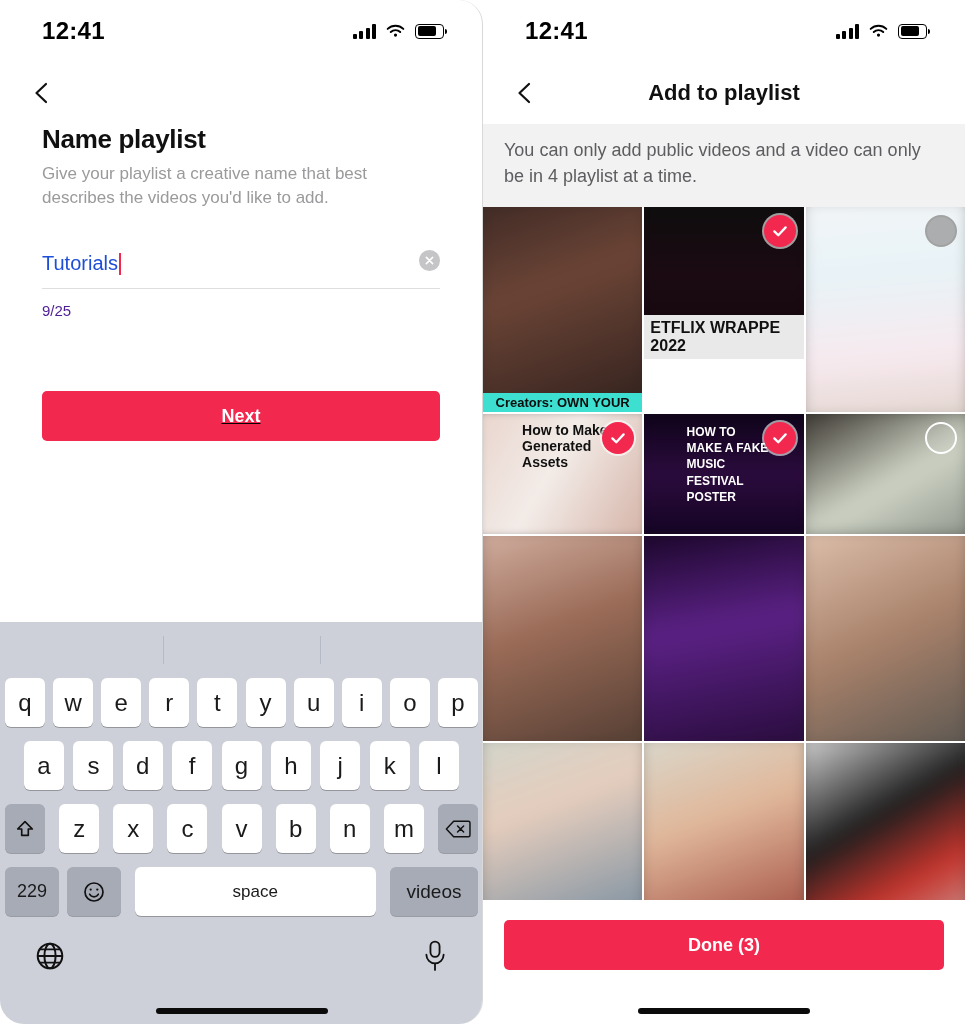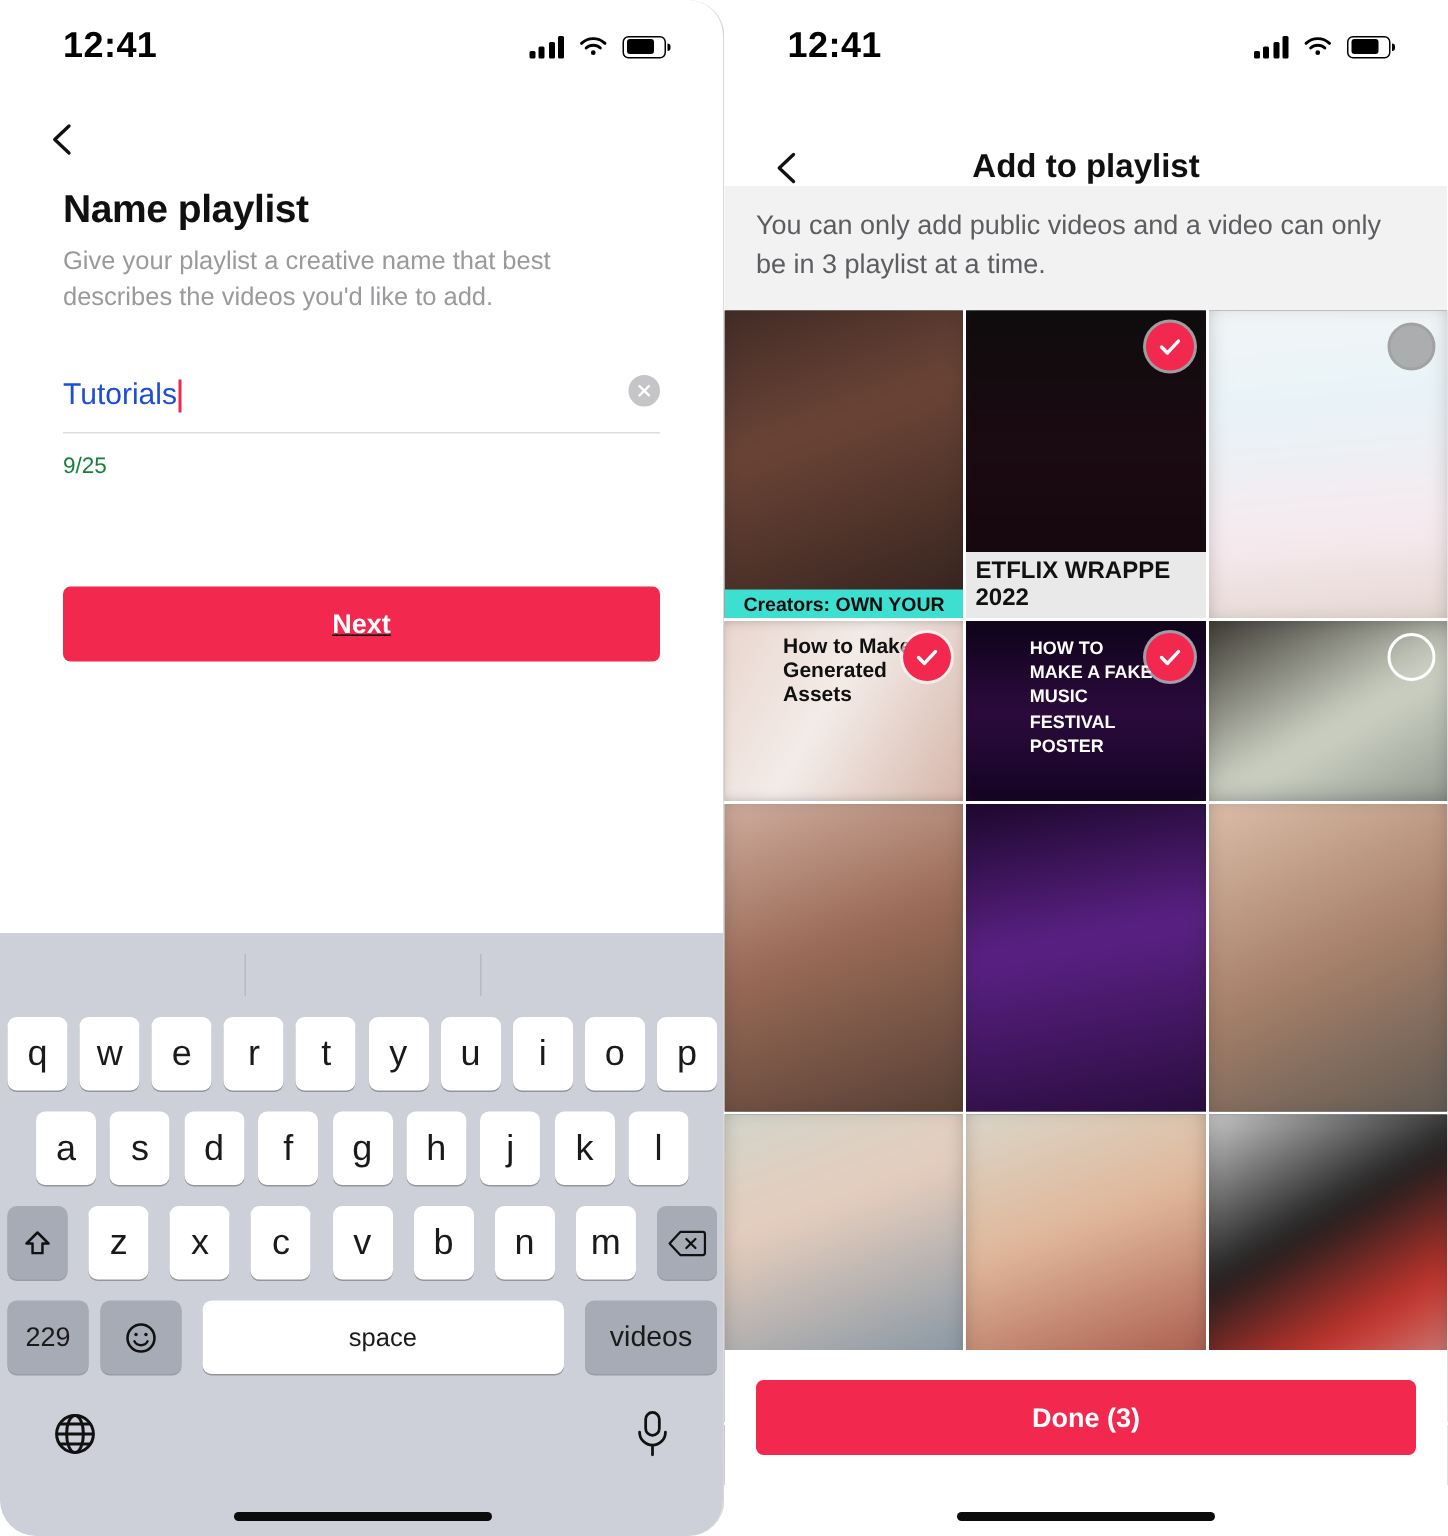--- a/index.html
+++ b/index.html
@@ -61,21 +61,21 @@
   .caret {
     display: inline-block; width: 2.4px; height: 22px;
     background: #F0284C; vertical-align: -4px; margin-left: 1px;
   }
   .clear-btn {
     position: absolute; right: 0; top: -2px;
     width: 21px; height: 21px; border-radius: 50%;
     background: #c5c5c8; display: flex; align-items: center; justify-content: center;
   }
   .clear-btn svg { width: 11px; height: 11px; }
-  .counter { font-size: 15px; color: #15803d; margin-top: 13px; }
+  .counter { font-size: 15px; color: #4c1d95; margin-top: 13px; }
 
   .primary-btn {
     display: flex; align-items: center; justify-content: center;
     height: 50px; border-radius: 5px; background: #F2284E;
     color: #fff; font-size: 18px; font-weight: bold; border: none;
     cursor: pointer; width: 100%;
   }
   .next-wrap { padding: 0 42px; margin-top: 72px; text-decoration: underline; }
 
   
@@ -117,21 +117,21 @@
     display: flex; align-items: center; justify-content: space-between;
     padding: 10px 34px 0 34px;
   }
   .home-indicator {
     position: absolute; bottom: 10px; left: 50%; transform: translateX(-50%);
     width: 172px; height: 6px; border-radius: 3px; background: #0b0b0b;
   }
 
   
   .nav-right {
-    height: 62px; display: flex; align-items: flex-end; position: relative; padding: 0 30px;
+    height: 62px; display: flex; align-items: center; position: relative; padding: 0 30px;
   }
   .nav-title {
     position: absolute; left: 0; right: 0; text-align: center;
     font-size: 22px; font-weight: bold; color: #101010; pointer-events: none;
   }
   .notice {
     background: #f2f2f2; padding: 14px 21px 18px 21px;
     font-size: 18px; color: #5d5d61; line-height: 1.42;
   }
   .grid {
@@ -320,28 +320,28 @@
       </div>
     </div>
 
     <div class="nav-right">
       <svg class="chev-back" viewBox="0 0 24 24">
         <path d="M16 3 L6.5 12 L16 21" stroke="#111" stroke-width="2.2" fill="none" stroke-linecap="round" stroke-linejoin="round"></path>
       </svg>
       <div class="nav-title">Add to playlist</div>
     </div>
 
-    <div class="notice">You can only add public videos and a video can only be in 3 playlist at a time.</div>
+    <div class="notice">You can only add public videos and a video can only be in 4 playlist at a time.</div>
 
     <div class="grid" id="video-grid">
         <div class="cell" style="height: 205px;">
           <div class="thumb blur" style="background: linear-gradient(160deg, rgb(58, 39, 35) 0%, rgb(107, 68, 54) 40%, rgb(42, 29, 26) 100%);"></div>
           <div class="cap" style="background: rgb(61, 224, 208); color: rgb(12, 12, 12); text-align: center;">Creators: OWN YOUR</div>
         </div>
-        <div class="cell" style="height: 205px;">
+        <div class="cell" style="height: 152px;">
           <div class="thumb blur-soft" style="background: linear-gradient(rgb(13, 13, 13) 0%, rgb(27, 10, 18) 45%, rgb(18, 6, 12) 100%);"></div>
           <div class="cap" style="background: rgb(233, 233, 233); color: rgb(17, 17, 17); font-size: 16px; padding: 4px 6px; white-space: normal;">ETFLIX WRAPPE 2022</div>
           <div class="badge on">
             <svg viewBox="0 0 24 24">
               <path d="M4.5 12.5 L9.7 17.7 L19.5 7.2" stroke="#fff" stroke-width="3.1" fill="none" stroke-linecap="round" stroke-linejoin="round"></path>
             </svg>
           </div>
         </div>
         <div class="cell" style="height: 205px;">
           <div class="thumb blur" style="background: linear-gradient(175deg, rgb(244, 245, 247) 0%, rgb(232, 243, 247) 35%, rgb(247, 233, 238) 70%, rgb(222, 210, 201) 100%);"></div>

